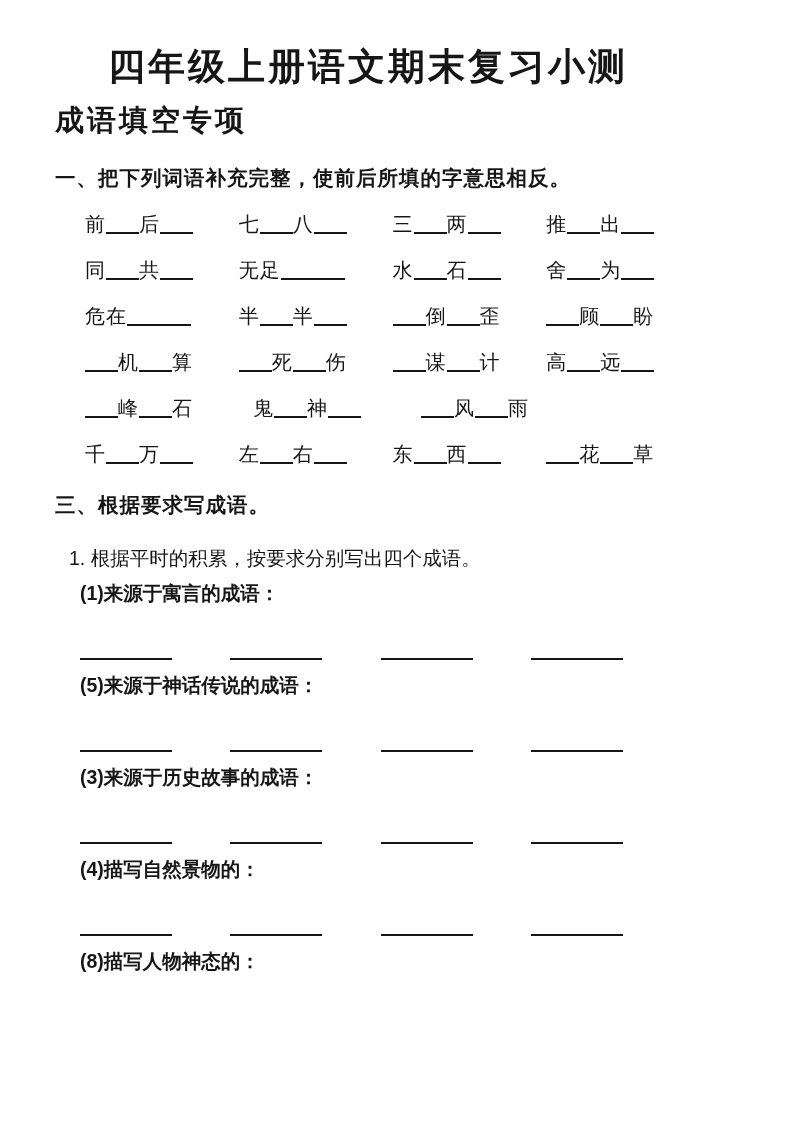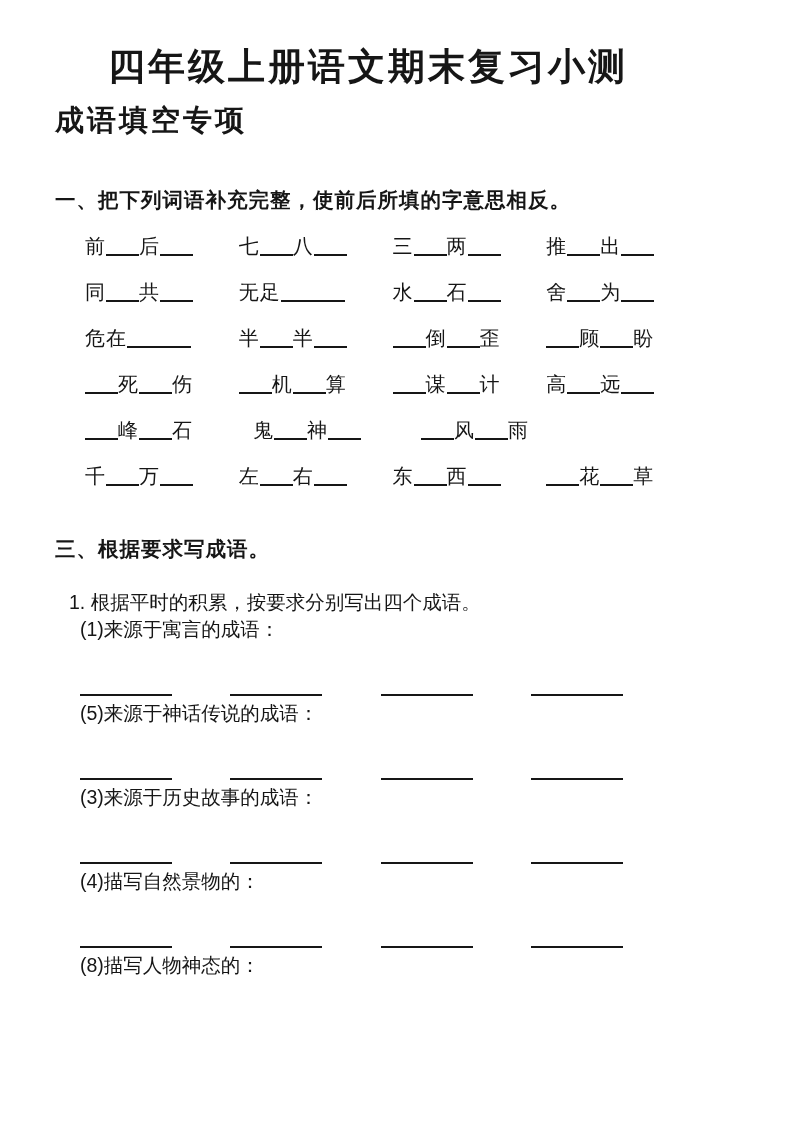--- a/index.html
+++ b/index.html
@@ -4,29 +4,29 @@
 <style>
   html,body{margin:0;padding:0;}
   body{
     width:793px;height:1122px;background:#ffffff;color:#161616;
     font-family:"Liberation Sans","DejaVu Sans",sans-serif;
     overflow:hidden;
   }
   .page{width:736px;height:1122px;padding:46px 55px 20px 55px;box-sizing:border-box;background:#fff;}
   .title{text-align:center;font-size:37px;font-weight:bold;letter-spacing:3px;line-height:1.15;}
   .subtitle{font-size:29px;font-weight:bold;letter-spacing:3px;margin-top:12px;}
-  .sec-heading{font-size:20.5px;font-weight:bold;margin-top:45px;letter-spacing:1px;}
+  .sec-heading{font-size:20.5px;font-weight:bold;margin-top:23px;letter-spacing:1px;}
   .idiom-grid{margin-top:7px;padding-left:30px;}
   .idiom-row{display:flex;margin-top:19px;gap:19px;}
   .idiom-cell{width:25%;font-size:20px;white-space:nowrap;letter-spacing:1px;}
   .blank{display:inline-block;border-bottom:2px solid #161616;height:15px;vertical-align:-3px;}
   .blank.s{width:33px;}
   .blank.l{width:64px;}
   .item-line{font-size:19.5px;margin-top:26px;padding-left:14px;}
-  .prompt{font-size:19.5px;margin-top:0;padding-left:25px;}
+  .prompt{font-size:19.5px;margin-top:8px;padding-left:25px;font-weight:bold;}
   .answer-row{display:flex;margin-top:36px;padding-left:25px;}
   .answer-cell{width:25%;}
   .answer-line{display:inline-block;width:92px;border-bottom:2px solid #161616;height:15px;}
 </style>
 </head>
 <body>
 
 <div class="page">
 
   <div class="title">四年级上册语文期末复习小测</div>
@@ -52,22 +52,22 @@
           <div class="idiom-cell"><span>半</span><span class="blank s"></span><span>半</span><span class="blank s"></span></div>
           <div class="idiom-cell"><span class="blank s"></span><span>倒</span><span class="blank s"></span><span>歪</span></div>
           <div class="idiom-cell"><span class="blank s"></span><span>顾</span><span class="blank s"></span><span>盼</span></div>
         </div>
       </div>
   </div>
 
   <div>
     <div class="idiom-grid" id="grid-synonym">
         <div class="idiom-row">
+          <div class="idiom-cell"><span class="blank s"></span><span>机</span><span class="blank s"></span><span>算</span></div>
           <div class="idiom-cell"><span class="blank s"></span><span>死</span><span class="blank s"></span><span>伤</span></div>
-          <div class="idiom-cell"><span class="blank s"></span><span>机</span><span class="blank s"></span><span>算</span></div>
           <div class="idiom-cell"><span class="blank s"></span><span>谋</span><span class="blank s"></span><span>计</span></div>
           <div class="idiom-cell"><span>高</span><span class="blank s"></span><span>远</span><span class="blank s"></span></div>
         </div>
         <div class="idiom-row">
           <div class="idiom-cell"><span class="blank s"></span><span>峰</span><span class="blank s"></span><span>石</span></div>
           <div class="idiom-cell"><span>鬼</span><span class="blank s"></span><span>神</span><span class="blank s"></span></div>
           <div class="idiom-cell"><span class="blank s"></span><span>风</span><span class="blank s"></span><span>雨</span></div>
         </div>
         <div class="idiom-row">
           <div class="idiom-cell"><span>千</span><span class="blank s"></span><span>万</span><span class="blank s"></span></div>

